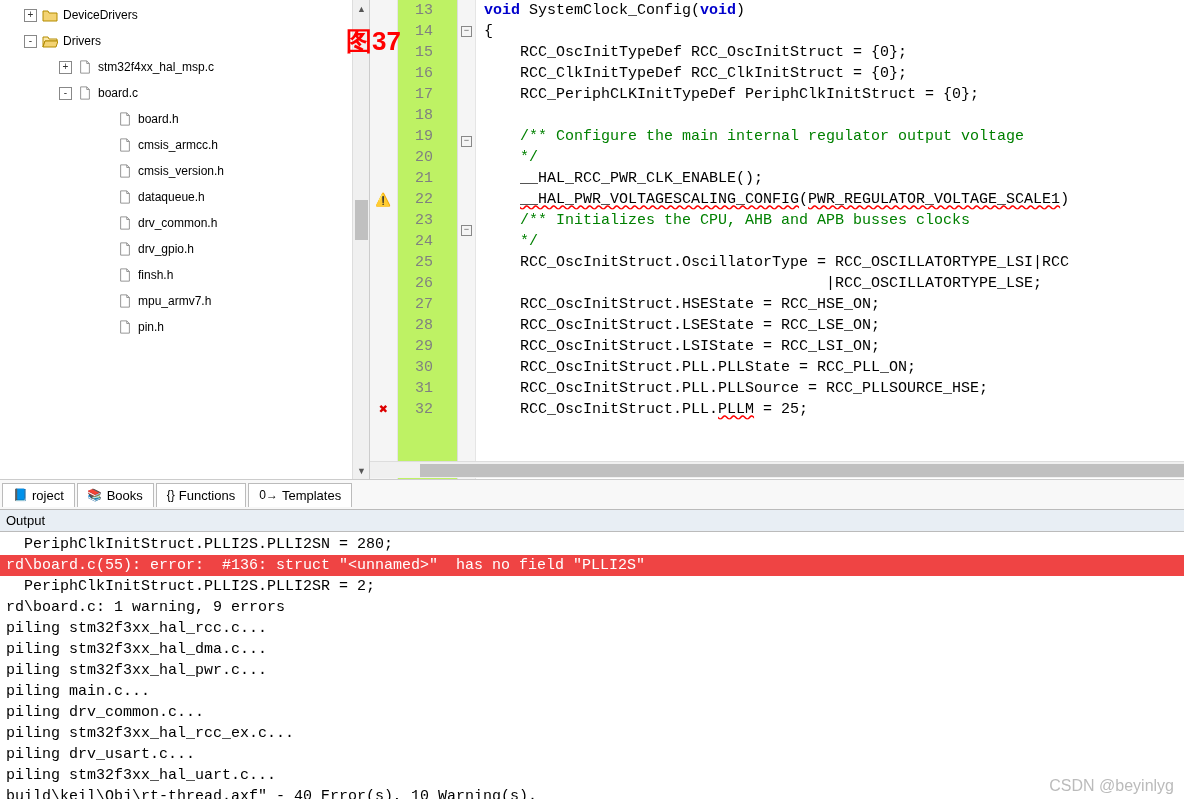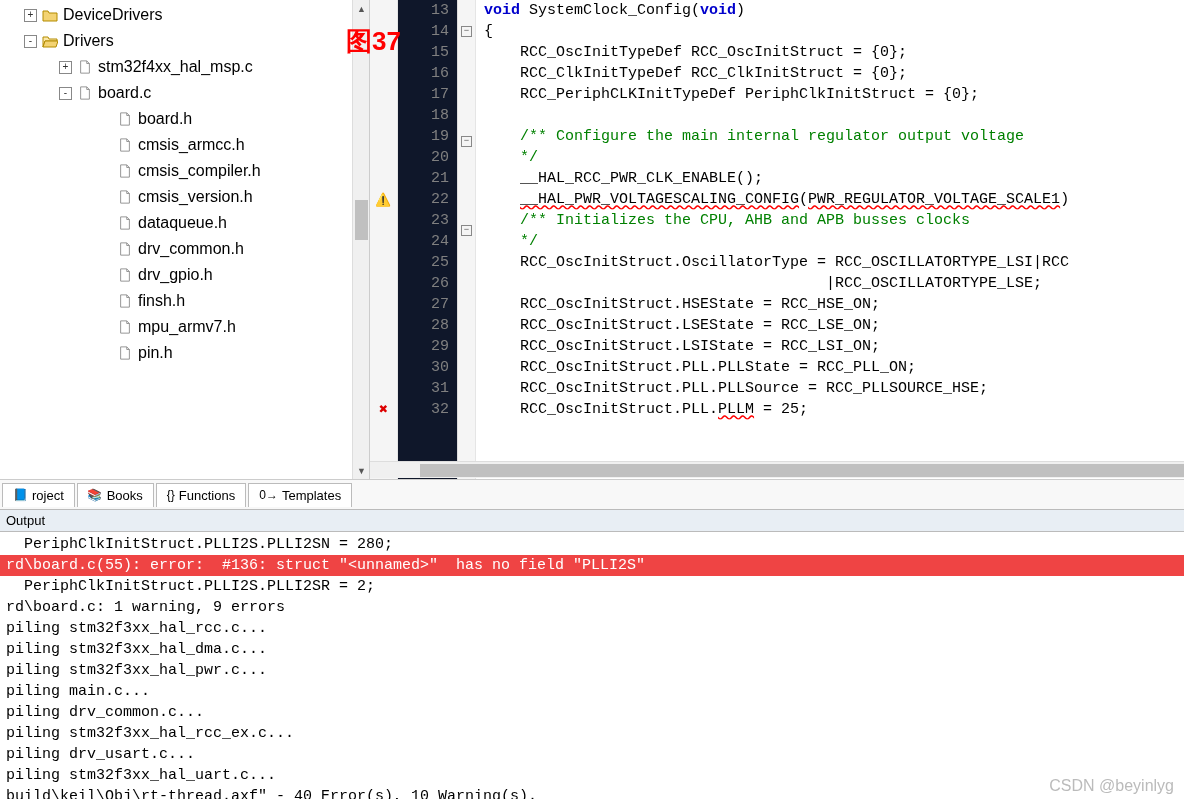--- a/index.html
+++ b/index.html
@@ -63,43 +63,43 @@
   color: #333;
   background:#fff;
 }
 .icon-folder-closed, .icon-folder-open, .icon-file {
   width: 18px; height: 16px;
   display: inline-flex;
   margin-right: 4px;
   align-items:center; justify-content:center;
 }
 .icon-folder-open svg, .icon-folder-closed svg, .icon-file svg { width:16px; height:14px; }
-.tree-label { font-size: 16px; }
+.tree-label { font-size: 12px; }
 
 .editor-panel {
   flex: 1;
   background: #fff;
   position: relative;
   display: flex;
   font-family: Consolas, "Courier New", monospace;
   font-size: 15px;
 }
 .gutter-markers {
   width: 28px;
   background: #f5f5f5;
   border-right: 1px solid #e5e5e5;
 }
 .marker-row { height: 21px; display:flex; align-items:center; justify-content:center; }
 .gutter-numbers {
   width: 60px;
   text-align: right;
-  background: #0f172a;
+  background: #bef264;
   border-right: 1px solid #ddd;
   color: #808080;
-  padding-right: 8px;
+  padding-right: 24px;
 }
 .line-no { height: 21px; line-height: 21px; }
 .fold-gutter {
   width: 18px;
   background: #f5f5f5;
   border-right: 1px solid #e5e5e5;
 }
 .fold-marker {
   width:11px; height:11px;
   border:1px solid #888;
@@ -239,31 +239,20 @@
       <div class="tree-node">
         <span class="tree-indent" style="width:95px"></span>
         <span style="display:inline-block;width:17px"></span>
         <span class="icon-file">
           <svg viewBox="0 0 14 16">
             <path fill="#fff" stroke="#888" d="M2 1h7l3 3v11H2z"></path>
             <path fill="none" stroke="#888" d="M9 1v3h3"></path>
           </svg>
         </span>
         <span class="tree-label">cmsis_armcc.h</span>
-      </div>
-      <div class="tree-node">
-        <span class="tree-indent" style="width:95px"></span>
-        <span style="display:inline-block;width:17px"></span>
-        <span class="icon-file">
-          <svg viewBox="0 0 14 16">
-            <path fill="#fff" stroke="#888" d="M2 1h7l3 3v11H2z"></path>
-            <path fill="none" stroke="#888" d="M9 1v3h3"></path>
-          </svg>
-        </span>
-        <span class="tree-label">cmsis_compiler.h</span>
       </div>
       <div class="tree-node">
         <span class="tree-indent" style="width:95px"></span>
         <span style="display:inline-block;width:17px"></span>
         <span class="icon-file">
           <svg viewBox="0 0 14 16">
             <path fill="#fff" stroke="#888" d="M2 1h7l3 3v11H2z"></path>
             <path fill="none" stroke="#888" d="M9 1v3h3"></path>
           </svg>
         </span>

